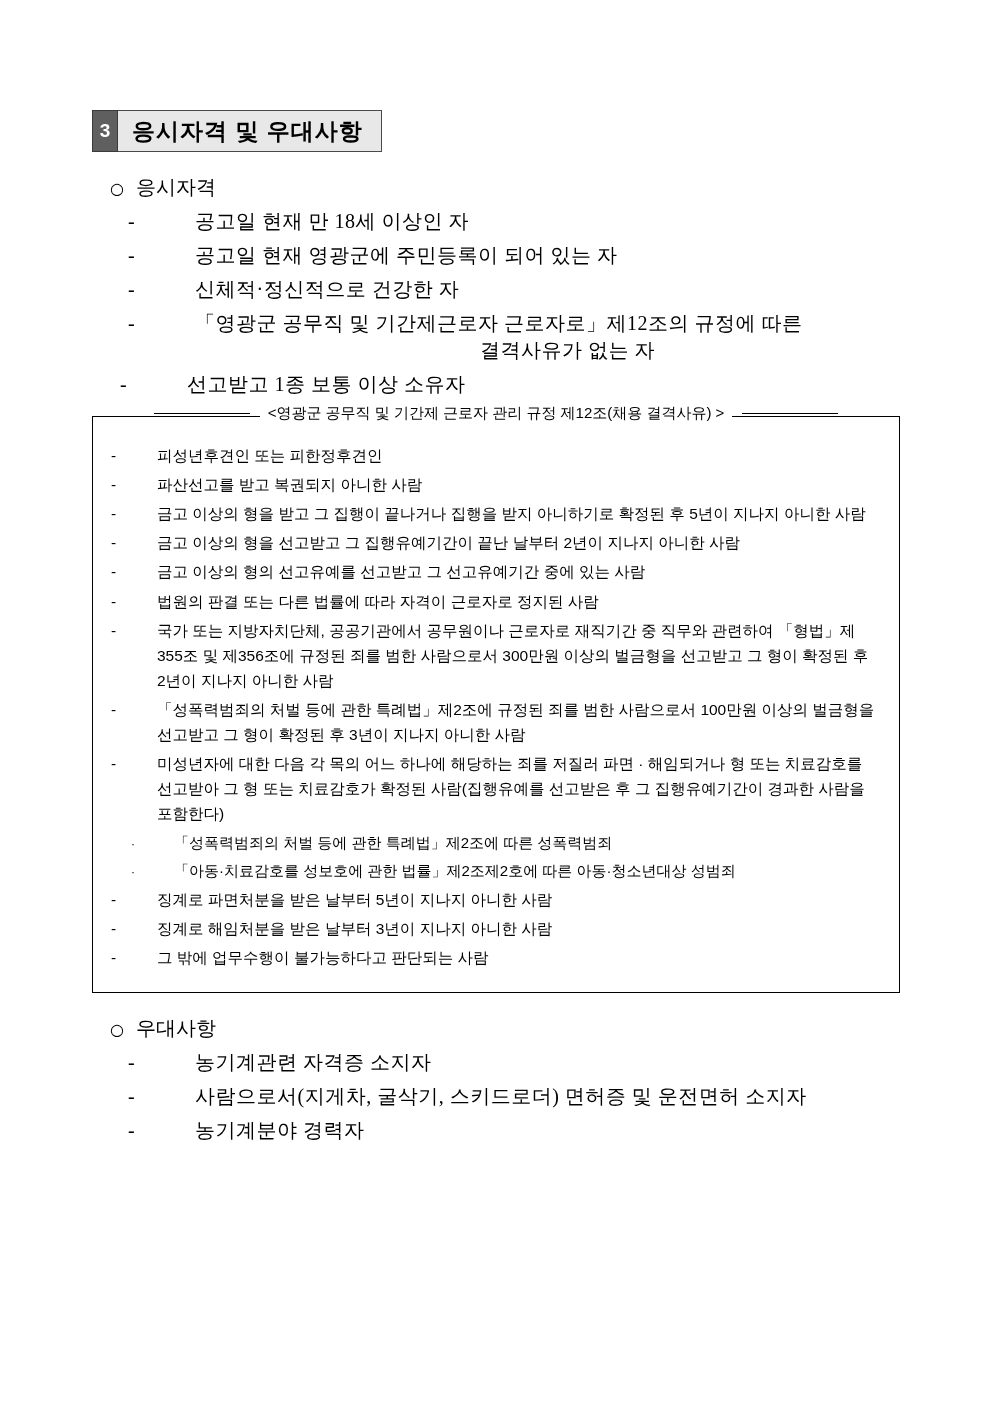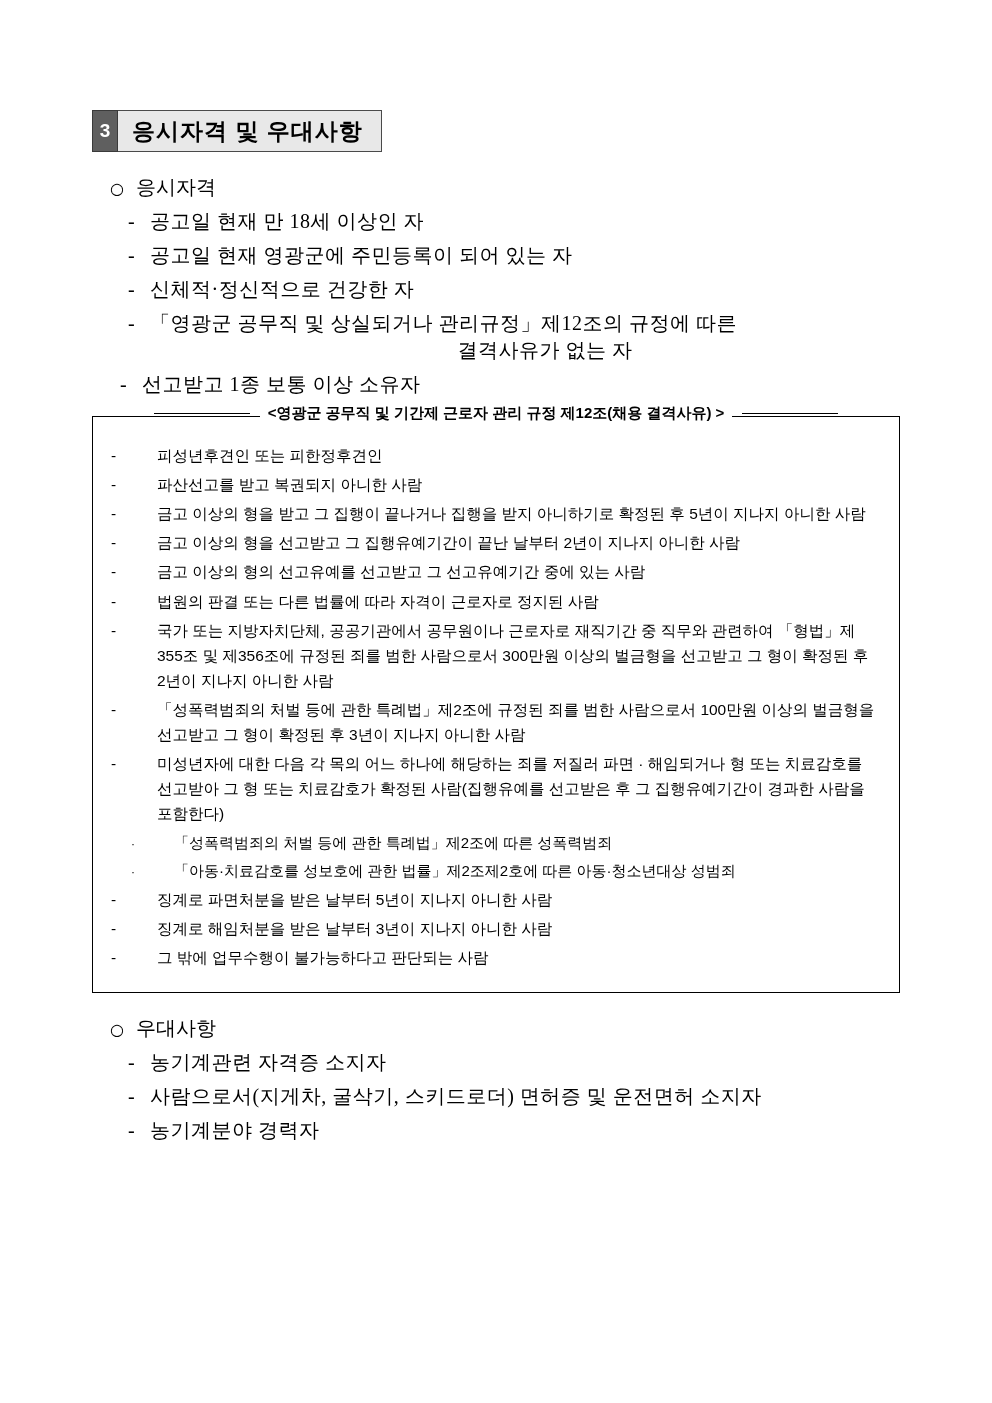--- a/index.html
+++ b/index.html
@@ -85,20 +85,21 @@
     padding-left: 18px;
     letter-spacing: 0.5px;
   }
   .dash-line .mark {
     width: 22px;
     display: inline-block;
     flex: 0 0 22px;
   }
   .dash-line .txt {
     flex: 1;
+    margin-left: 45px;
   }
   .dash-line .txt .cont {
     display: block;
     padding-left: 18px;
     text-align: center;
   }
 
   
   .reg-box {
     position: relative;
@@ -121,21 +122,21 @@
   .reg-caption .rule {
     display: block;
     height: 1px;
     background: #000;
     width: 96px;
   }
   .reg-caption .cap-text {
     background: #ffffff;
     padding: 0 8px;
     font-family: "Liberation Sans", sans-serif;
-    font-weight: bold;
+    font-weight: normal;
     font-size: 15px;
     white-space: nowrap;
   }
   .reg-item {
     display: flex;
     align-items: baseline;
     font-size: 15.5px;
     line-height: 1.62;
     margin-bottom: 4px;
     font-family: "Liberation Sans", sans-serif;
@@ -190,21 +191,21 @@
       <span class="mark">-</span>
       <span class="txt">공고일 현재 영광군에 주민등록이 되어 있는 자</span>
     </div>
     <div class="dash-line">
       <span class="mark">-</span>
       <span class="txt">신체적·정신적으로 건강한 자</span>
     </div>
     <div class="dash-line">
       <span class="mark">-</span>
       <span class="txt">
-        <span>「영광군 공무직 및 상실되거나 관리규정」제12조의 규정에 따른</span>
+        <span>「영광군 공무직 및 기간제근로자 근로자로」제12조의 규정에 따른</span>
         <span class="cont">결격사유가 없는 자</span>
       </span>
     </div>
     <div class="dash-line" style="padding-left:10px;">
       <span class="mark">-</span>
       <span class="txt">선고받고 1종 보통 이상 소유자</span>
     </div>
   </div>
 
   <div class="reg-box">

